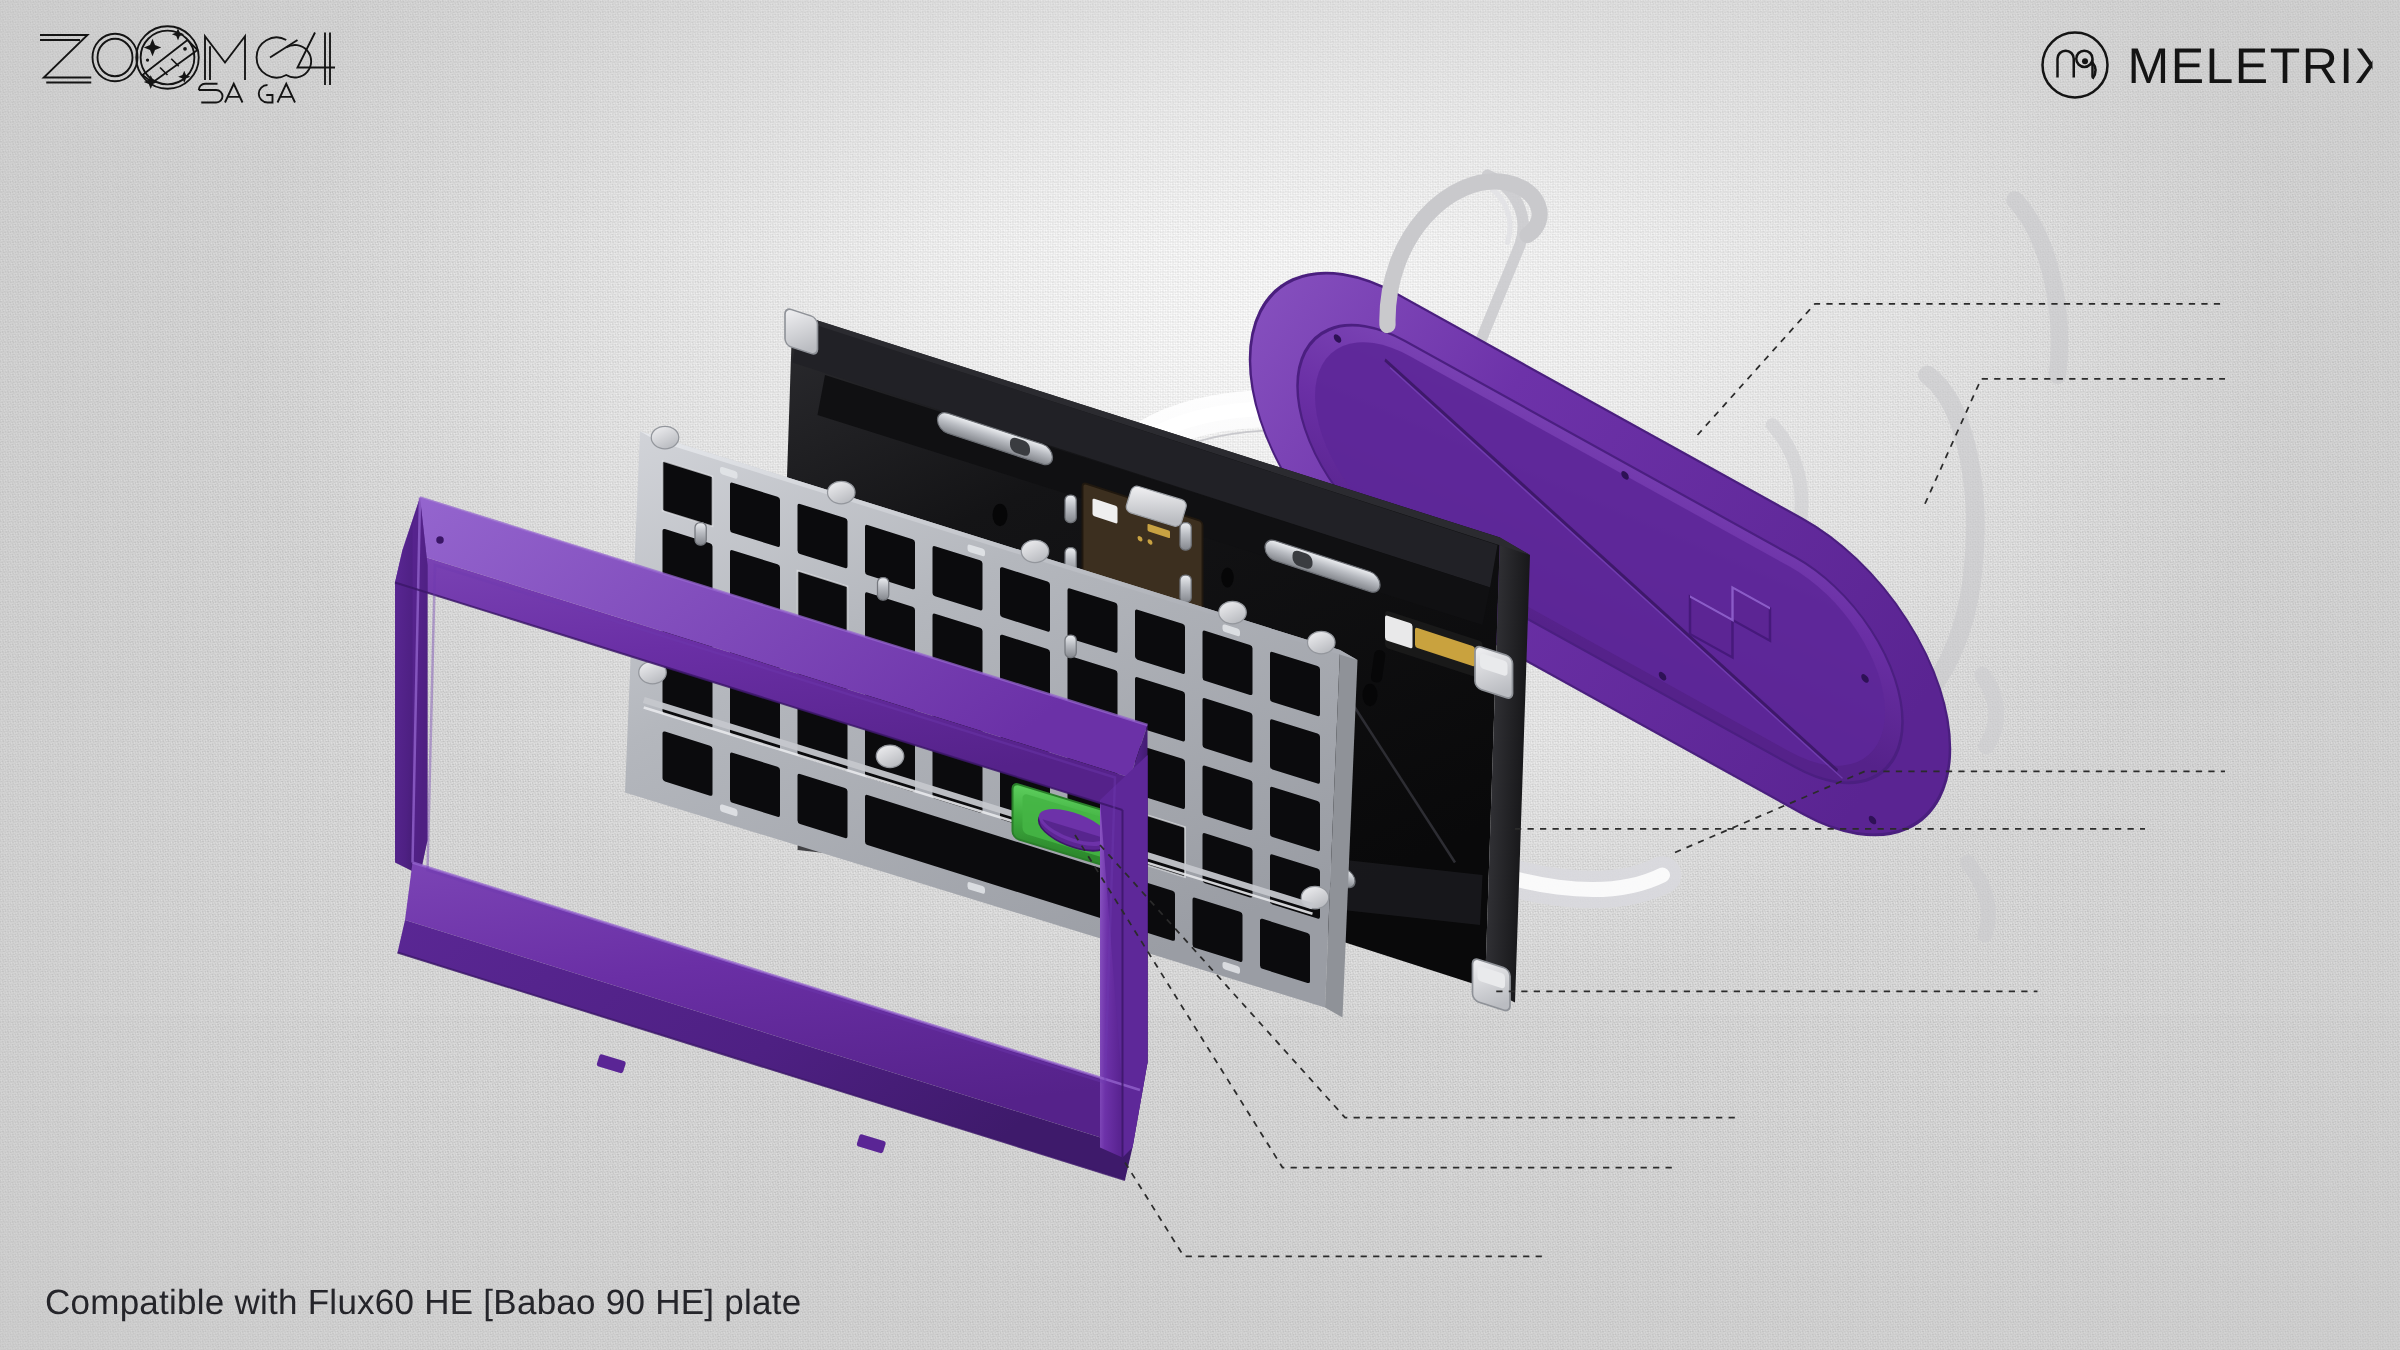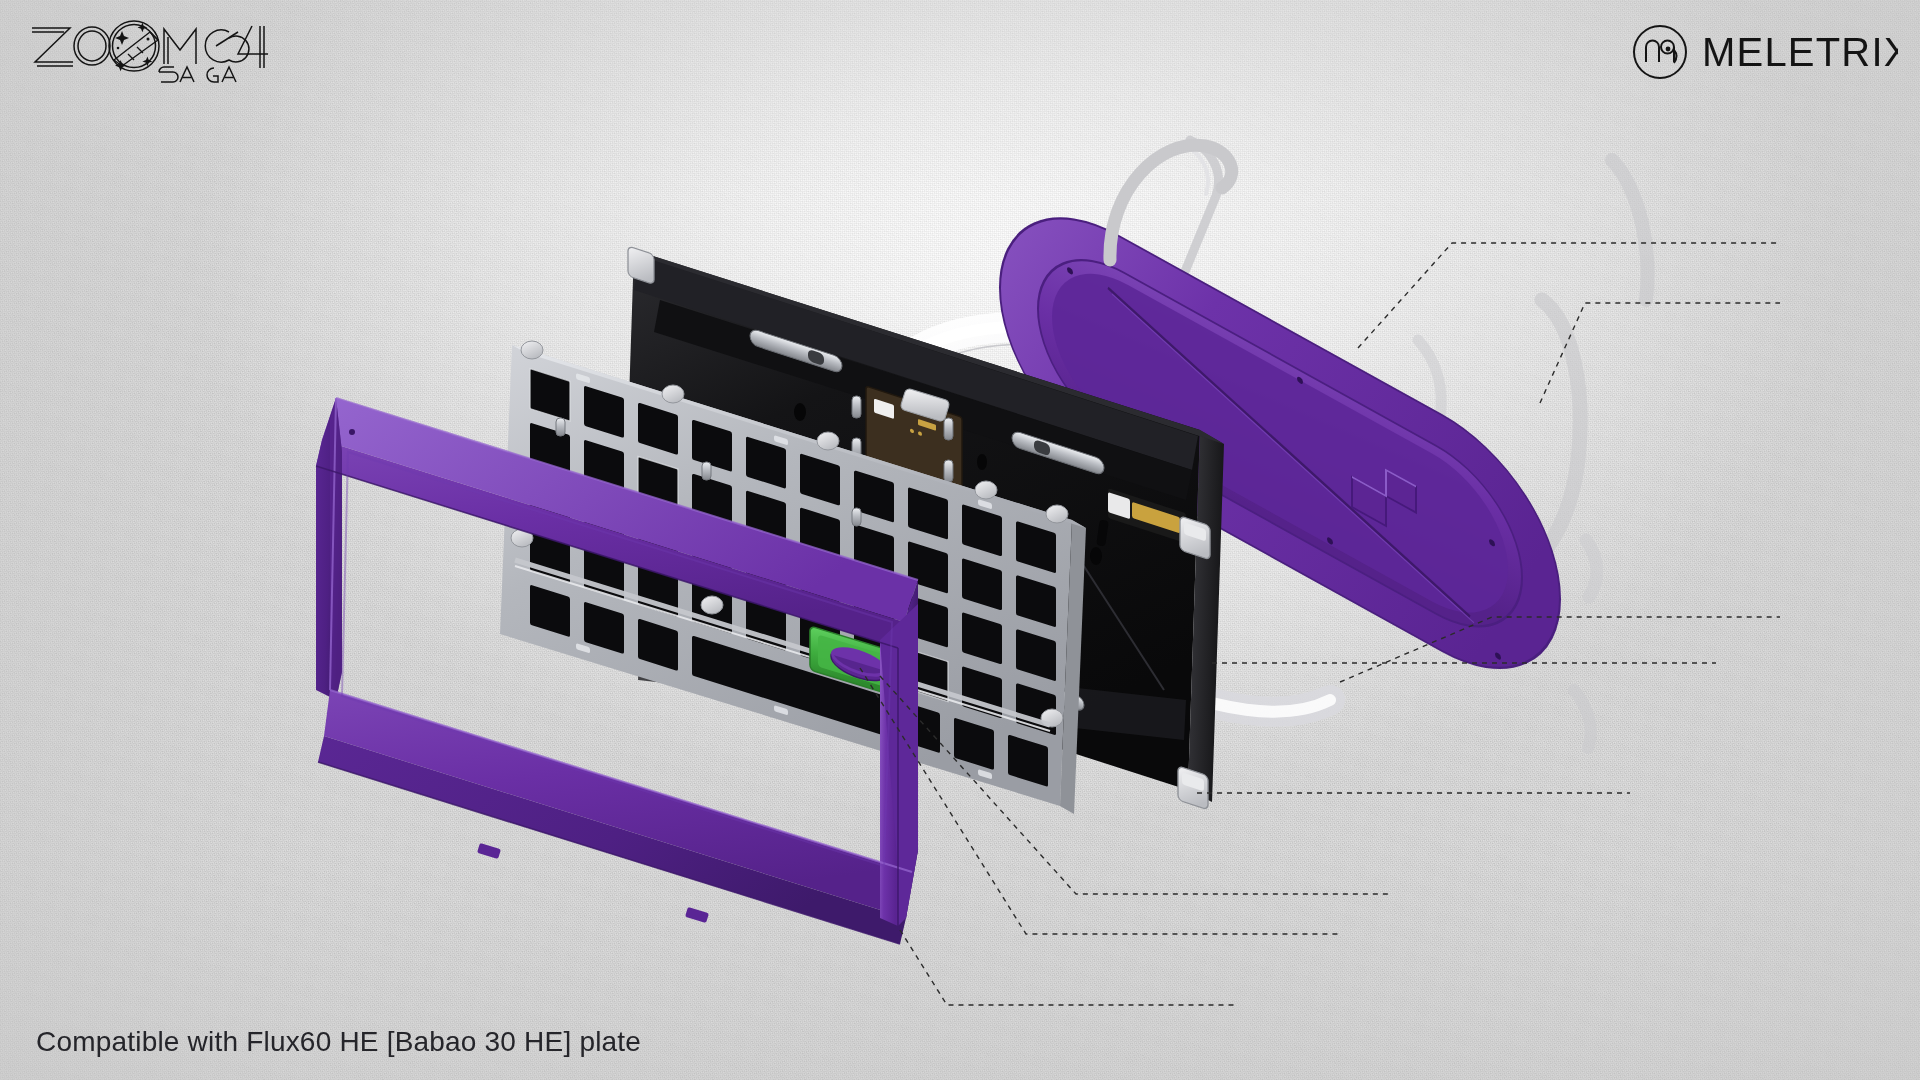--- a/index.html
+++ b/index.html
@@ -533,17 +533,17 @@
     
   </div>
   <div class="callout">
     
   </div>
   <div class="callout">
     
   </div>
 
   <div id="note">
-    <div>Compatible with Flux60 HE [Babao 30 HE] plate</div>
+    <div>Compatible with Flux60 HE [Babao 90 HE] plate</div>
     
   </div>
 
 </div>
 
 </body></html>

